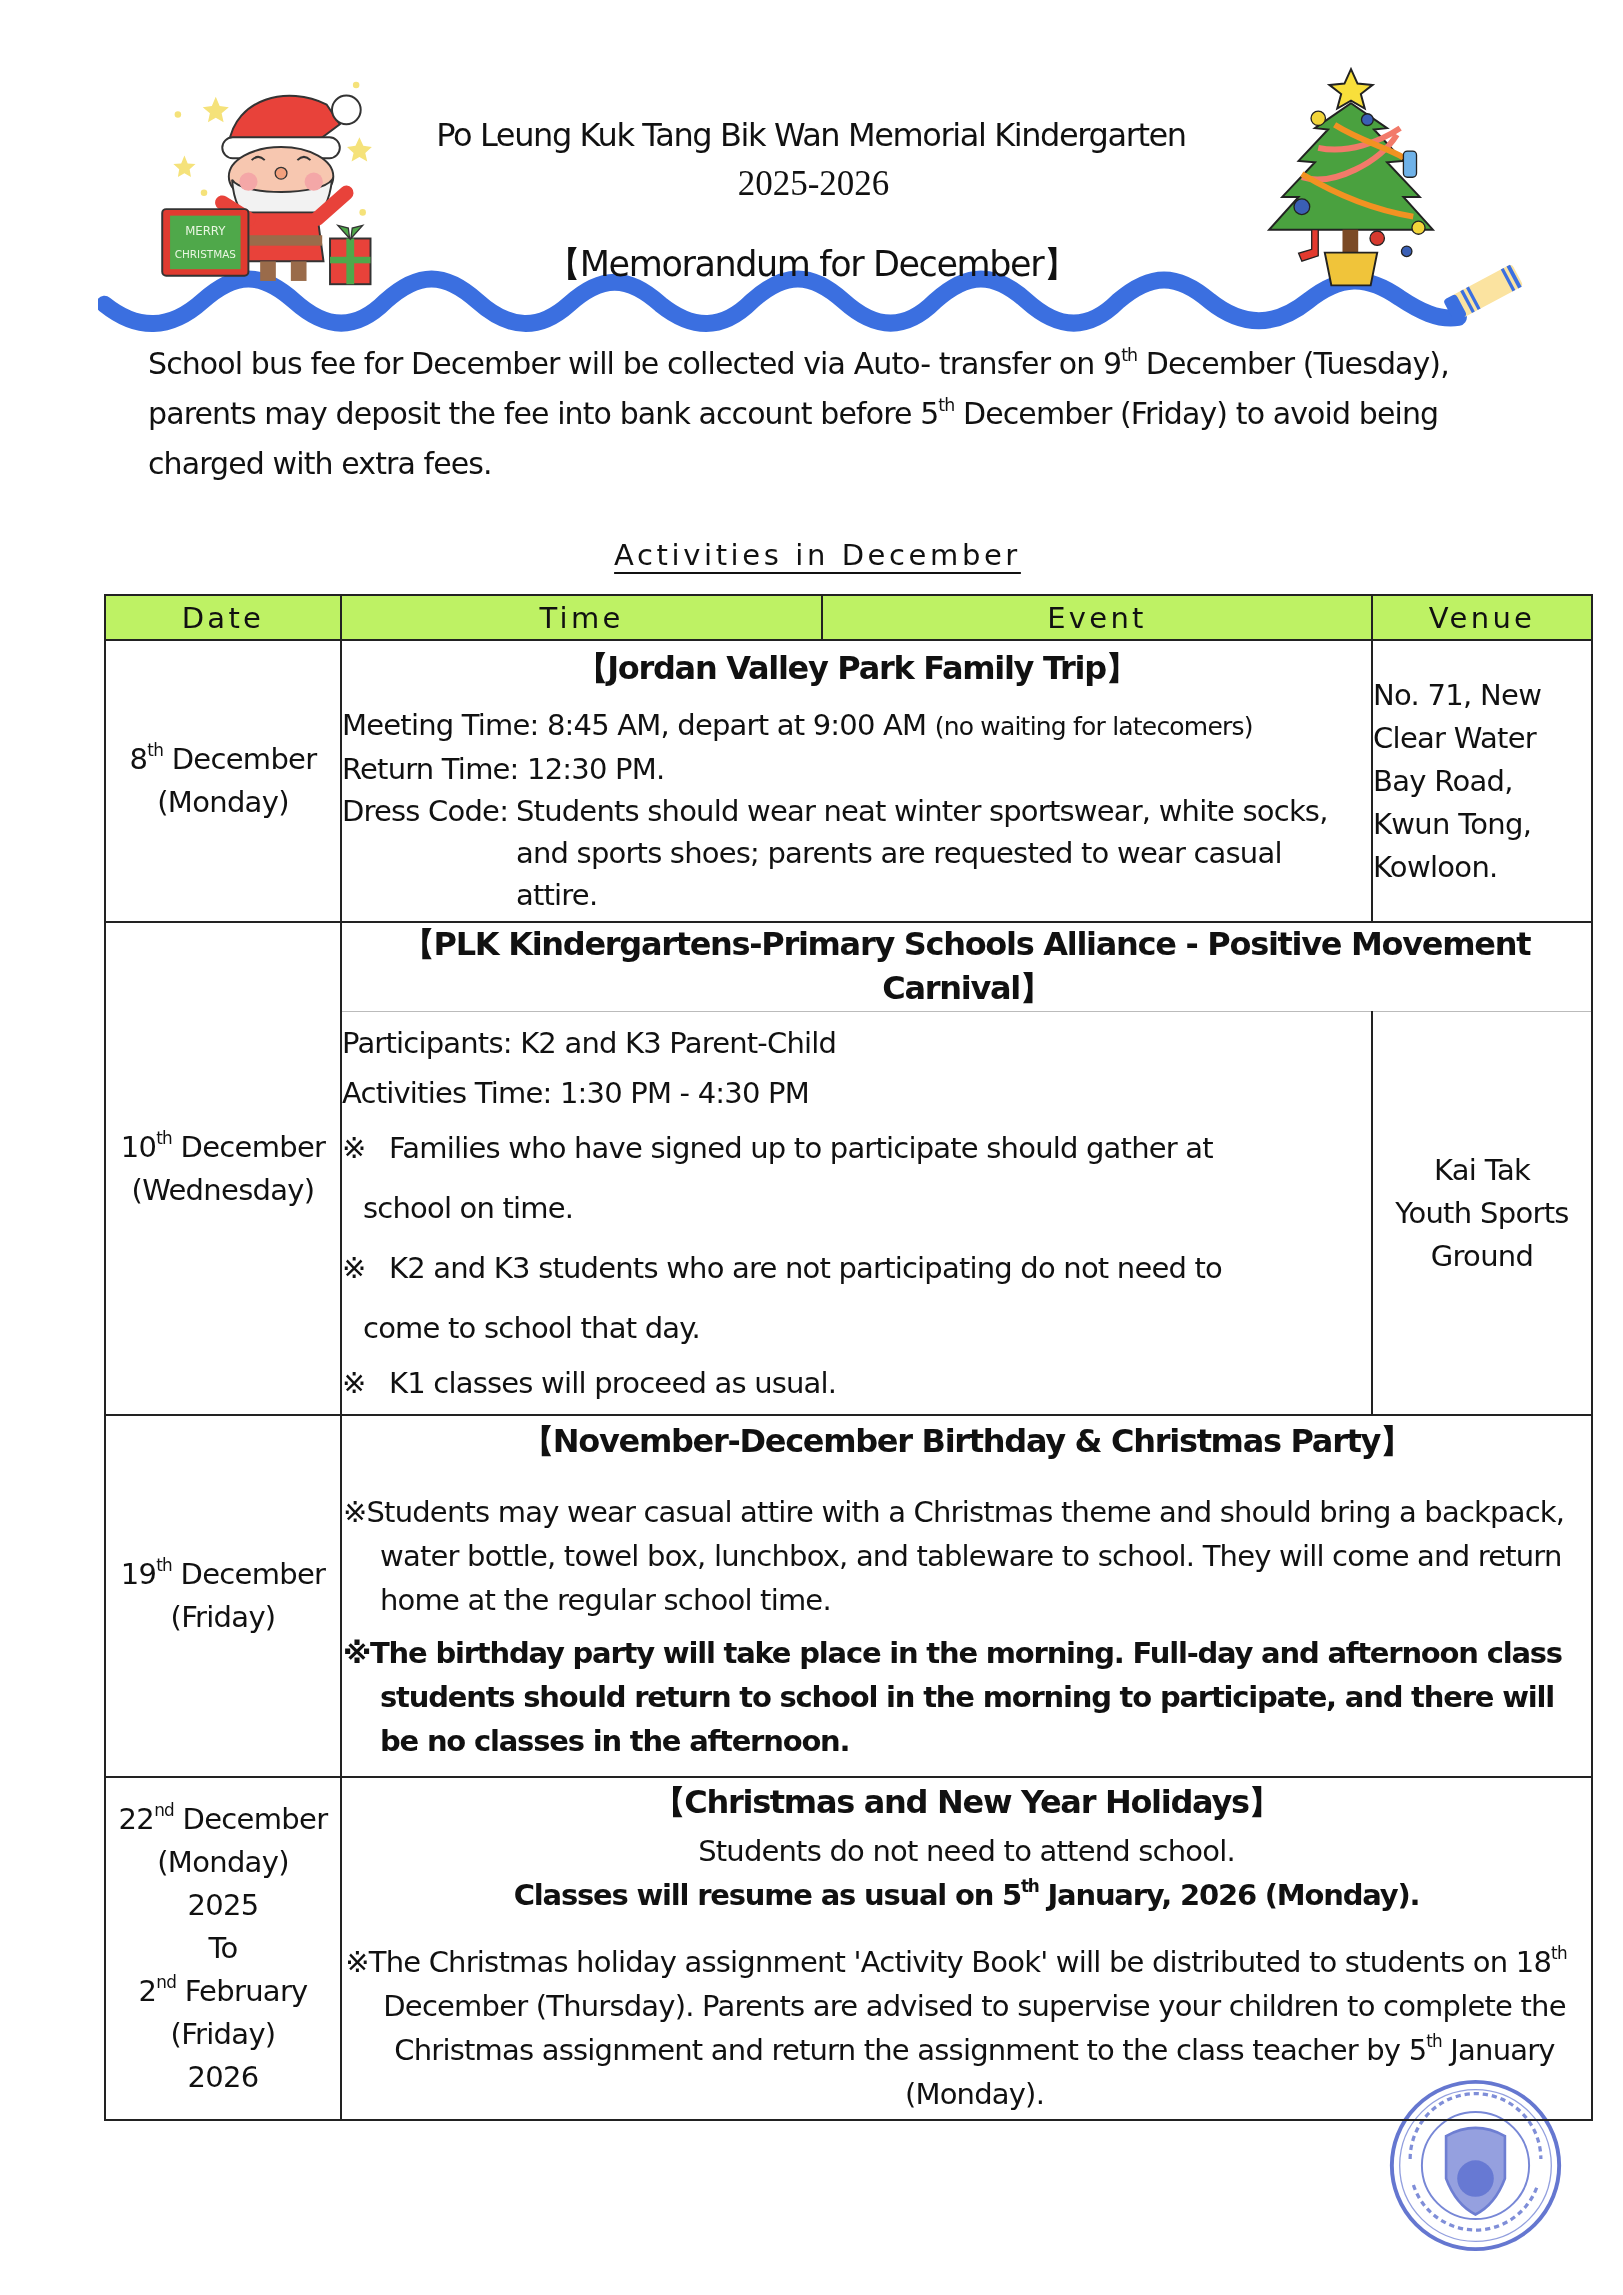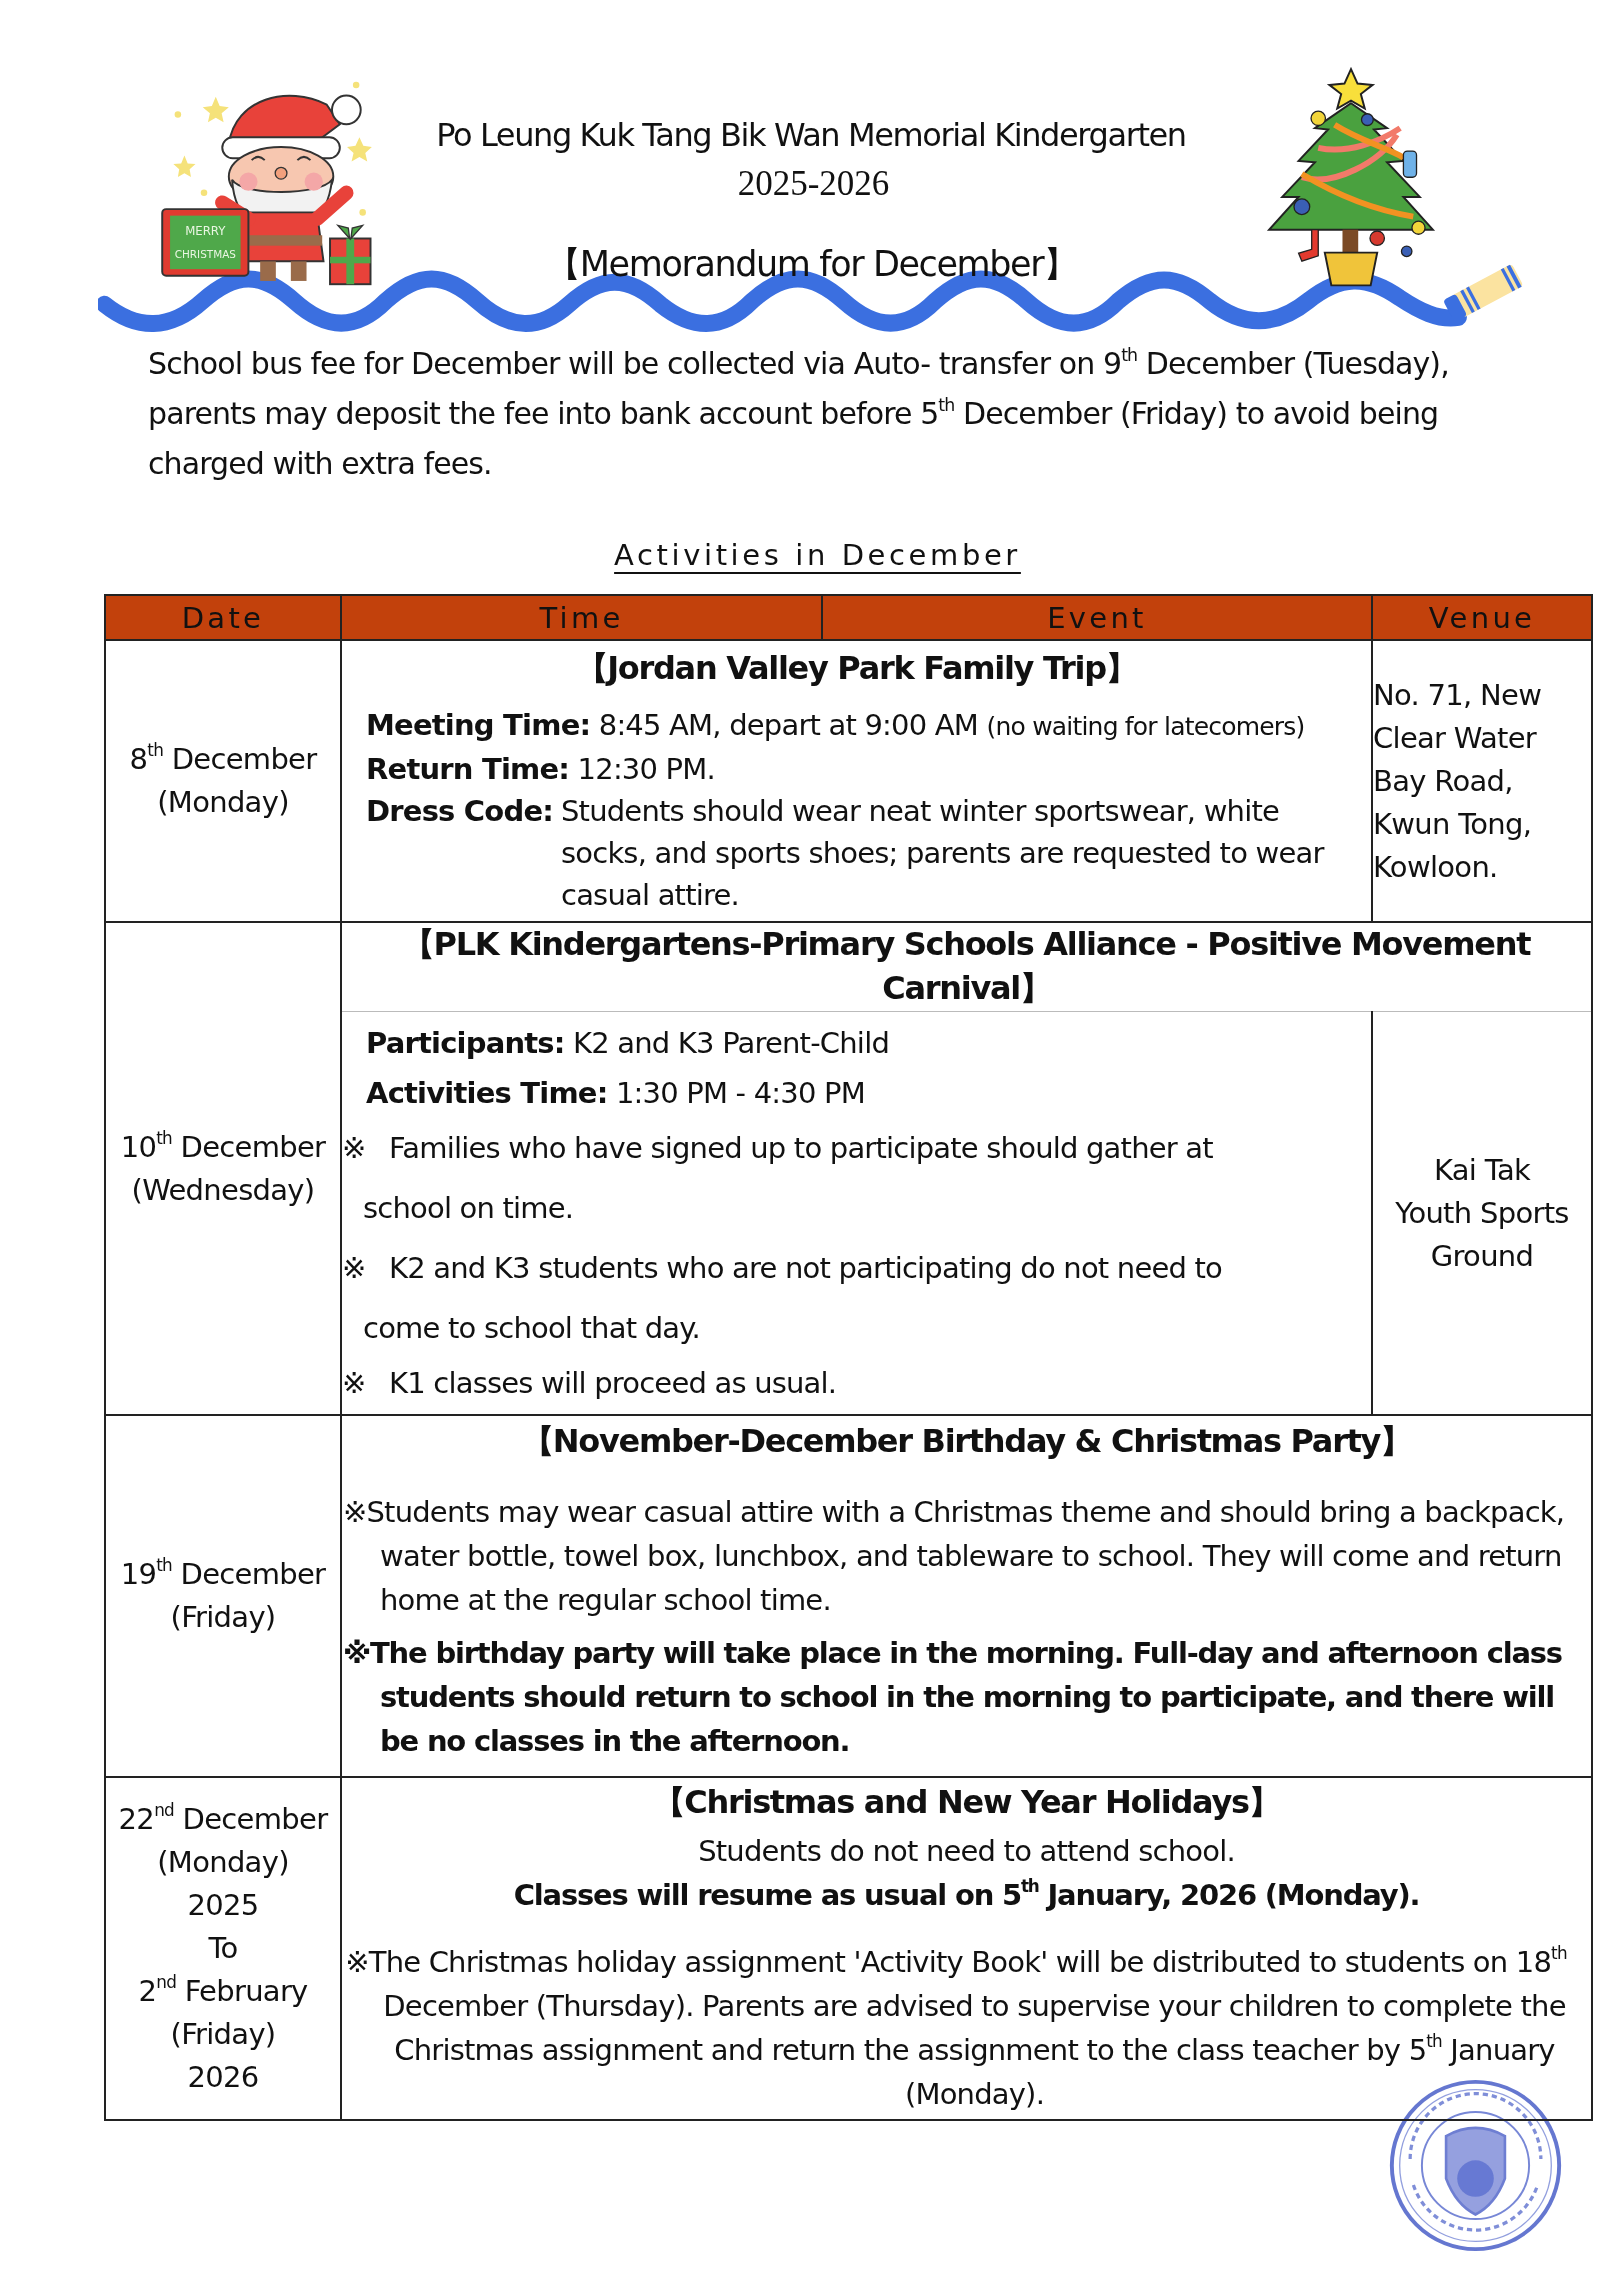--- a/index.html
+++ b/index.html
@@ -14,30 +14,30 @@
   #memo-title { left: 458px; width: 707px; top: 241px; font-size: 35px; letter-spacing: -1.4px; }
 
   #intro { left: 148px; top: 339px; width: 1387px; font-size: 30px; line-height: 50px; letter-spacing: -0.9px; }
   #intro sup, td sup, .sup { font-size: 0.58em; vertical-align: 0.75em; line-height: 0; }
 
   #activities-heading { left: 523px; width: 589px; top: 538px; font-size: 29px; letter-spacing: 3.6px; text-decoration: underline; text-underline-offset: 6.5px; text-decoration-thickness: 2px; }
 
   
   #activities-table { position: absolute; left: 104px; top: 594px; width: 1487px; border-collapse: collapse; table-layout: fixed; }
   #activities-table th, #activities-table td { border: 2px solid #222; padding: 0; vertical-align: middle; }
-  #activities-table thead th { background: #c2410c; height: 43px; font-weight: normal; font-size: 29px; letter-spacing: 3.3px; text-align: center; }
+  #activities-table thead th { background: #bef264; height: 43px; font-weight: normal; font-size: 29px; letter-spacing: 3.3px; text-align: center; }
   .col-date { width: 236px; }
   .col-time { width: 481px; }
   .col-event { width: 550px; }
   .col-venue { width: 220px; }
 
   .date-cell { text-align: center; font-size: 29px; line-height: 43px; letter-spacing: -0.7px; }
   .event-title { text-align: center; font-size: 32px; letter-spacing: -1.3px; font-weight: bold; }
   .body-text { font-size: 29px; letter-spacing: -0.8px; }
-  .lbl { font-weight: bold; padding-left: 24px; }
+  .lbl { font-weight: normal; }
   .small { font-size: 25px; }
   .venue-cell { font-size: 29px; letter-spacing: -0.7px; line-height: 43px; }
 
   
   .r1 td { height: 280px; }
   .r1 .main { padding: 11.8px 9.2px 0 14.4px; vertical-align: top; }
   .r1 .event-title { margin-bottom: 13px; }
   .r1 .line { line-height: 42px; }
   .dress { display: flex; }
   .dress .txt { flex: 1; }

